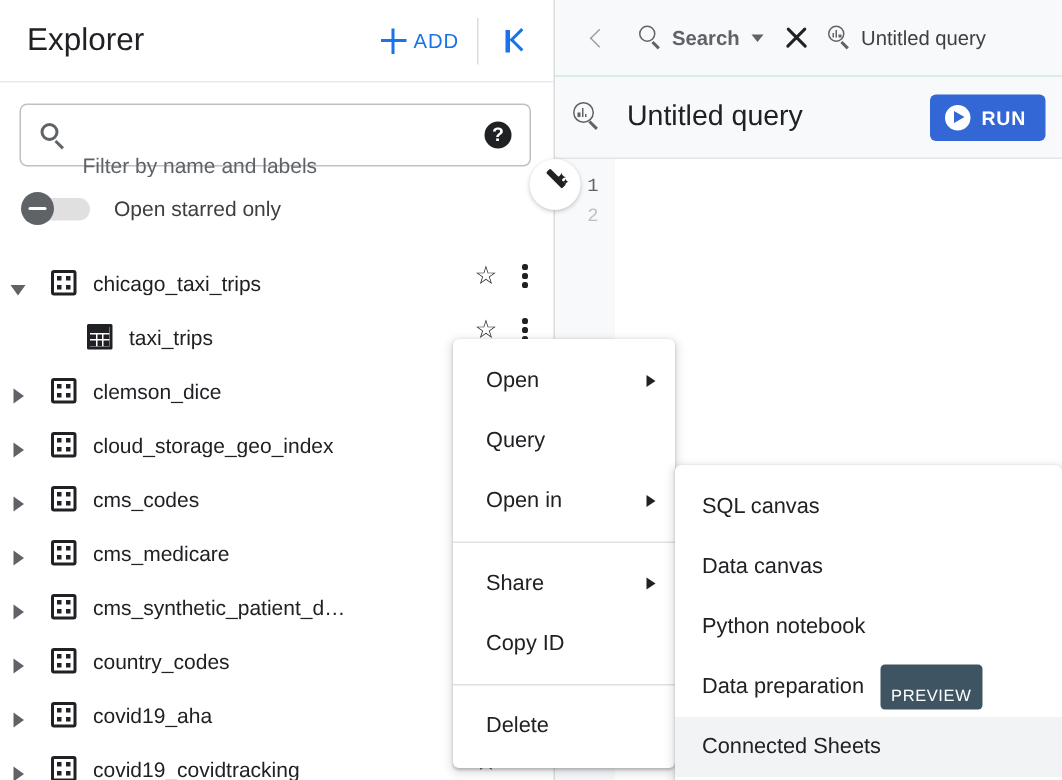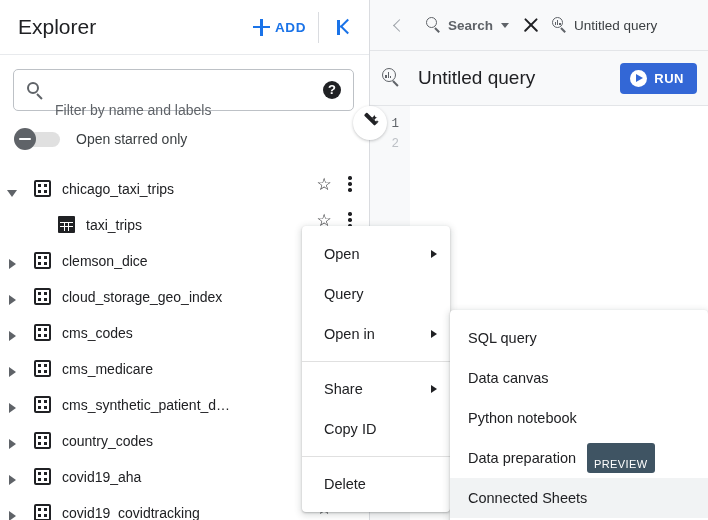--- a/index.html
+++ b/index.html
@@ -26,21 +26,21 @@
     border-bottom: 1px solid #e8eaed;
     padding-left: 18px;
   }
   #explorer-title {
     font-size: 21px; font-weight: 400; color: #202124;
     letter-spacing: 0px;
     flex: 1;
   }
   .add-btn {
     display: flex; align-items: center; gap: 5px;
-    color: #1a73e8; font-size: 13.5px; font-weight: 700;
+    color: #1a73e8; font-size: 13.5px; font-weight: 400;
     letter-spacing: .6px;
     padding: 6px 10px 6px 4px;
     background: none; border: none; cursor: pointer;
     font-family: "Liberation Sans", sans-serif;
   }
   .plus-icon {
     width: 17px; height: 17px; position: relative; display: inline-block;
   }
   .plus-icon::before, .plus-icon::after {
     content: ""; position: absolute; background: #1a73e8;
@@ -630,21 +630,21 @@
         <span class="mlabel">Copy ID</span>
       </div>
       <div class="menu-sep"></div>
       <div class="menu-item">
         <span class="mlabel">Delete</span>
       </div>
     </div>
 
   <div id="ctx-submenu">
       <div class="sub-item">
-        <span>SQL query</span>
+        <span>SQL canvas</span>
       </div>
       <div class="sub-item">
         <span>Data canvas</span>
       </div>
       <div class="sub-item">
         <span>Python notebook</span>
       </div>
       <div class="sub-item">
         <span>Data preparation</span>
         <span class="preview-badge">PREVIEW</span>

